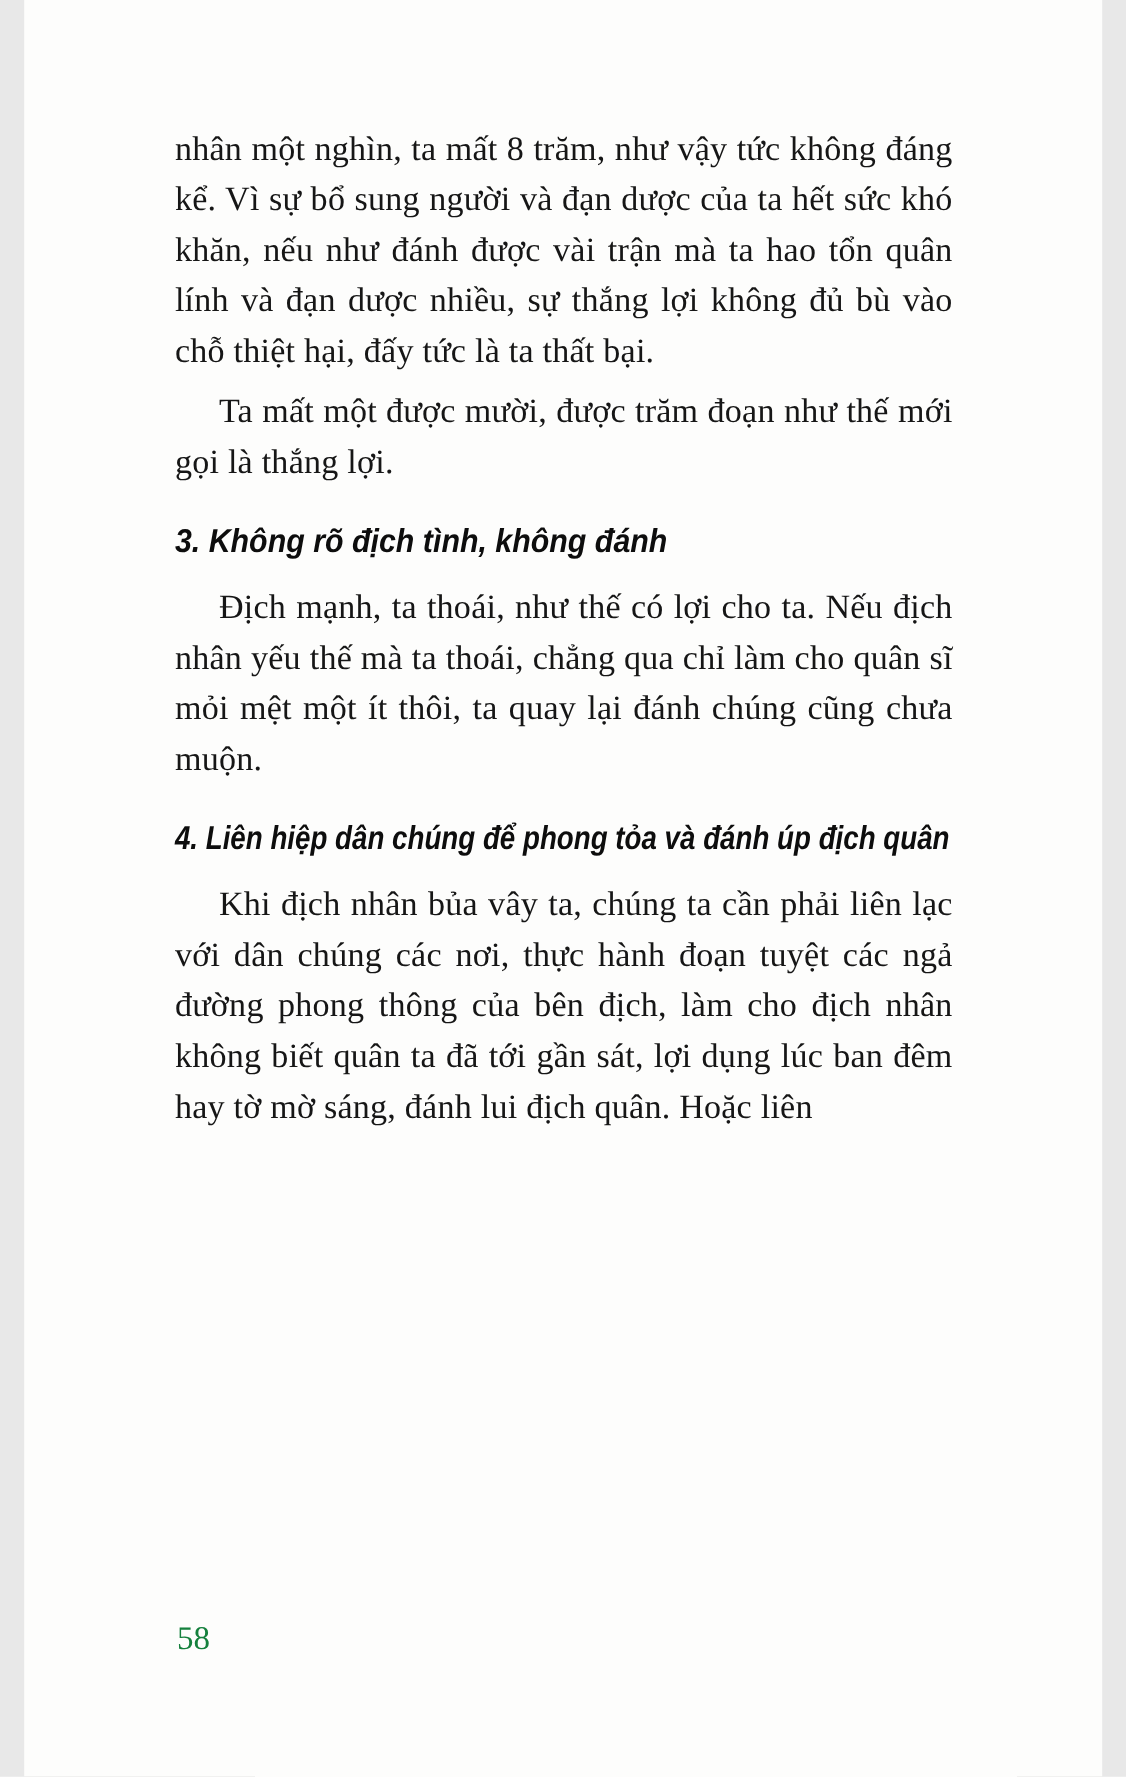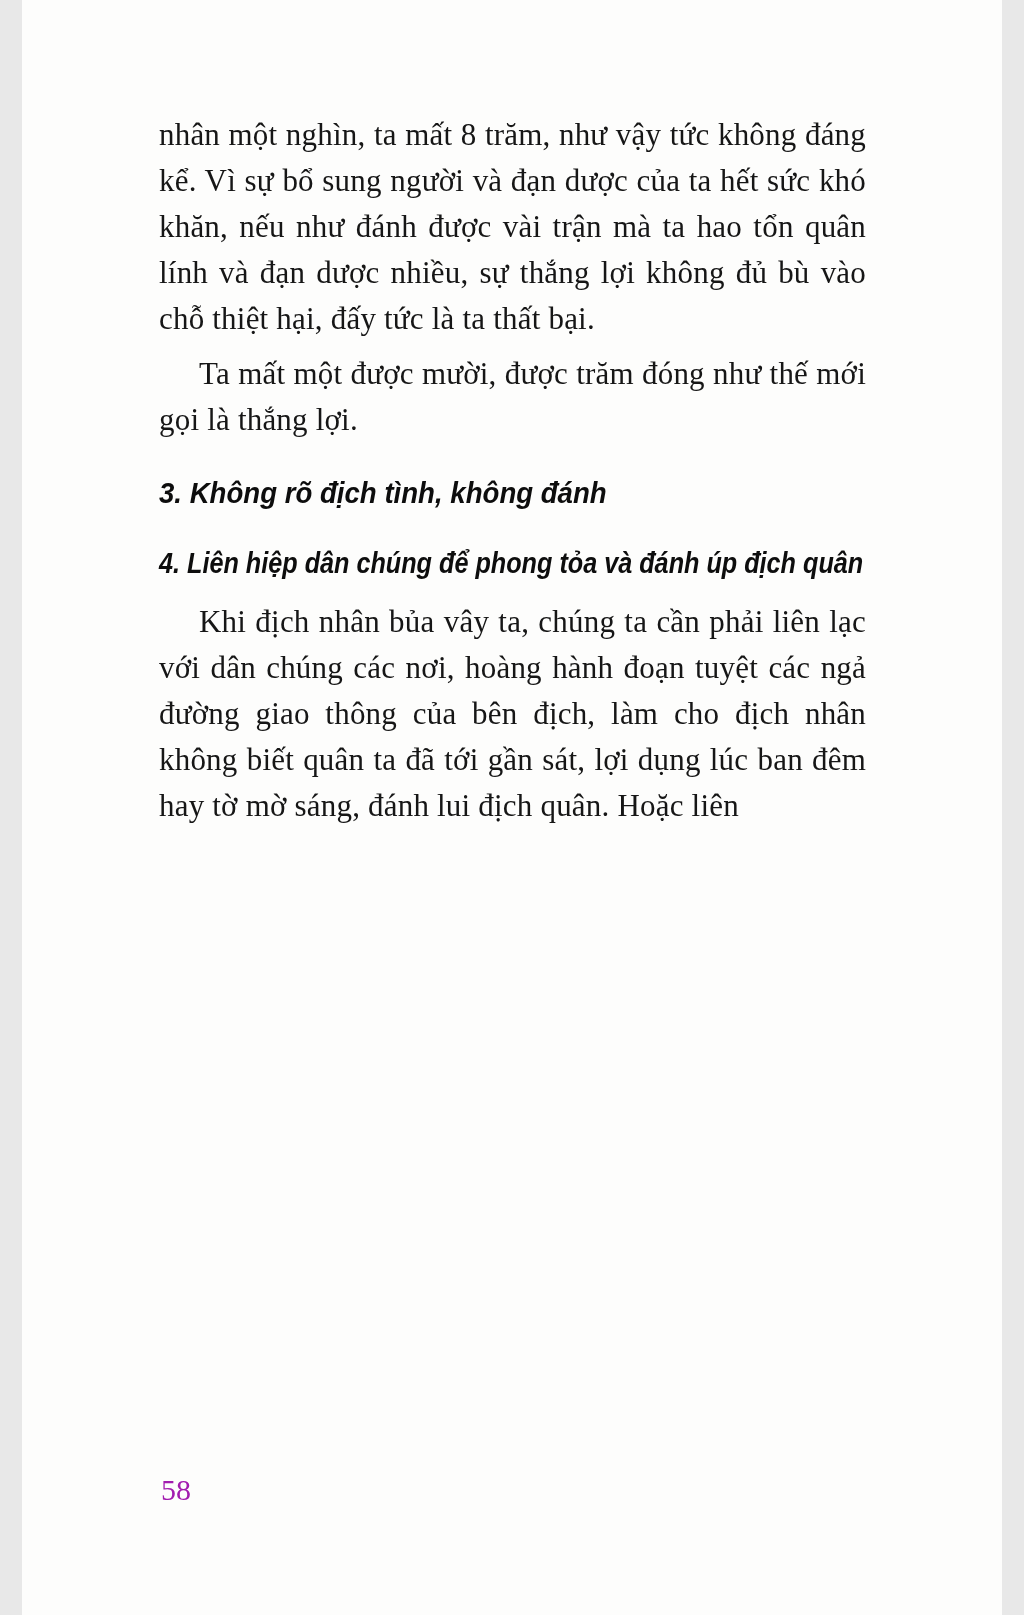--- a/index.html
+++ b/index.html
@@ -43,38 +43,39 @@
   }
   .section-heading.h3 { transform: scaleX(0.92); }
   .section-heading.h4 { transform: scaleX(0.84); }
   .page-number {
     position: absolute;
     left: 139px;
     top: 1472px;
     font-family: "Liberation Serif", "DejaVu Serif", serif;
     font-size: 30px;
     line-height: 36px;
-    color: #a21caf;
+    color: #15803d;
   }
 </style>
 </head>
 <body>
 
 <div class="page">
   <div class="content">
 
     <p class="body-para">nhân một nghìn, ta mất 8 trăm, như vậy tức không đáng kể. Vì sự bổ sung người và đạn dược của ta hết sức khó khăn, nếu như đánh được vài trận mà ta hao tổn quân lính và đạn dược nhiều, sự thắng lợi không đủ bù vào chỗ thiệt hại, đấy tức là ta thất bại.</p>
 
-    <p class="body-para indent">Ta mất một được mười, được trăm đóng như thế mới gọi là thắng lợi.</p>
+    <p class="body-para indent">Ta mất một được mười, được trăm đoạn như thế mới gọi là thắng lợi.</p>
 
     <h2 class="section-heading h3">3. Không rõ địch tình, không đánh</h2>
 
 
 
+    <p class="body-para indent">Địch mạnh, ta thoái, như thế có lợi cho ta. Nếu địch nhân yếu thế mà ta thoái, chẳng qua chỉ làm cho quân sĩ mỏi mệt một ít thôi, ta quay lại đánh chúng cũng chưa muộn.</p>
 
     <h2 class="section-heading h4">4. Liên hiệp dân chúng để phong tỏa và đánh úp địch quân</h2>
 
-    <p class="body-para indent">Khi địch nhân bủa vây ta, chúng ta cần phải liên lạc với dân chúng các nơi, hoàng hành đoạn tuyệt các ngả đường giao thông của bên địch, làm cho địch nhân không biết quân ta đã tới gần sát, lợi dụng lúc ban đêm hay tờ mờ sáng, đánh lui địch quân. Hoặc liên</p>
+    <p class="body-para indent">Khi địch nhân bủa vây ta, chúng ta cần phải liên lạc với dân chúng các nơi, thực hành đoạn tuyệt các ngả đường phong thông của bên địch, làm cho địch nhân không biết quân ta đã tới gần sát, lợi dụng lúc ban đêm hay tờ mờ sáng, đánh lui địch quân. Hoặc liên</p>
 
   </div>
 
   <div class="page-number">58</div>
 </div>
 
 </body></html>

